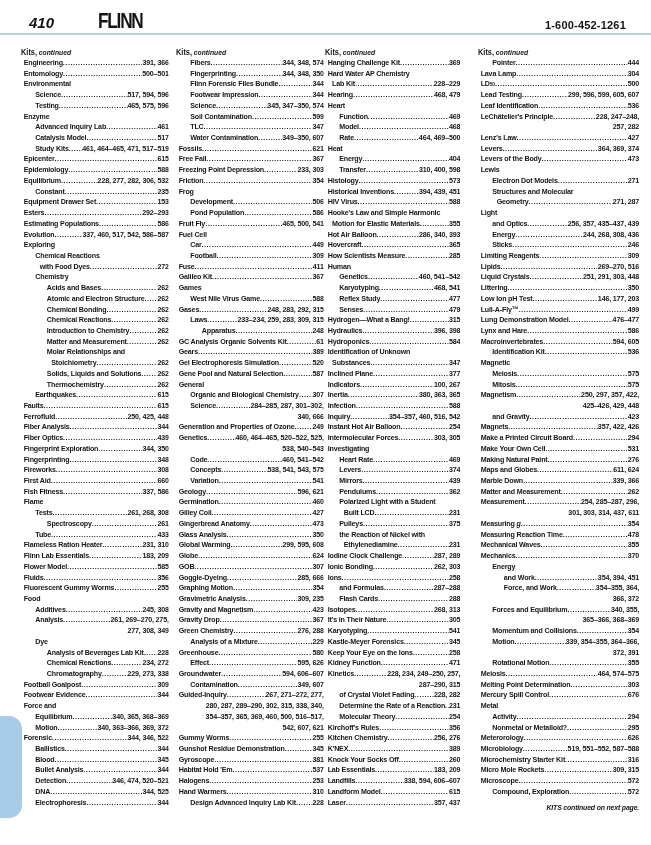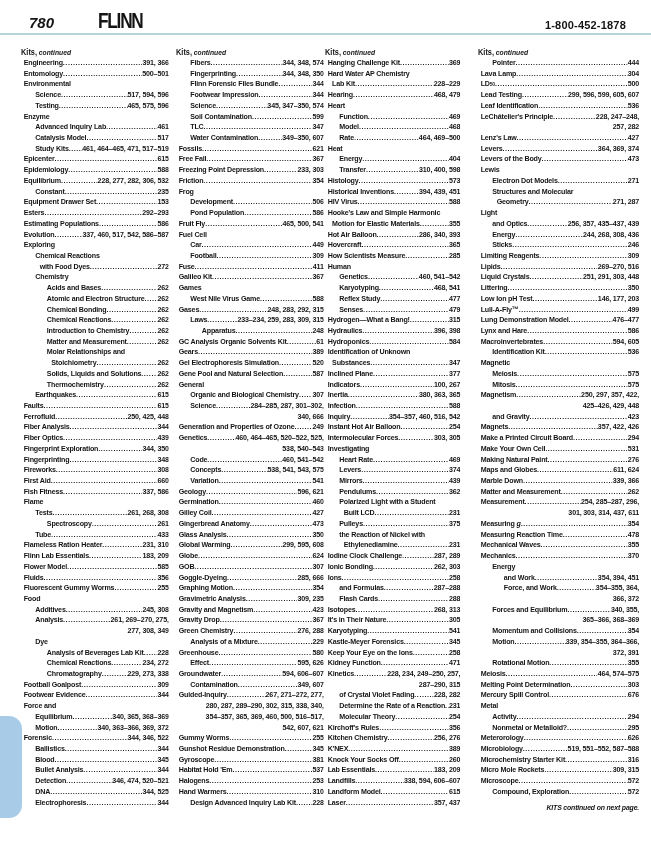--- a/index.html
+++ b/index.html
@@ -28,23 +28,23 @@
   .cont{justify-content:flex-end;}
   sub.subn{font-size:5.5px;font-weight:bold;}
   .footer{justify-content:flex-end;font-style:italic;font-size:7.8px;margin-top:5px;}
   .side-tab{position:absolute;left:-12px;top:716px;width:34px;height:102px;border-radius:13px;}
 </style>
 </head>
 <body>
 
 <div class="page">
   <div class="hdr">
-    <span class="pgnum">780</span>
+    <span class="pgnum">410</span>
     <span class="brand">FLINN</span>
-    <span class="phone">1-800-452-1878</span>
+    <span class="phone">1-600-452-1261</span>
   </div>
   <div class="rule" style="background: rgb(178, 213, 216);"></div>
   <div id="cols">
       <div class="col">
         <div class="colhdr"><span class="hm">Kits,</span><span class="hc">continued</span></div>
         <div class="row" style="padding-left: 3px;">
           <span class="txt">Engineering</span>
           <span class="dots"></span>
           <span class="pgs">391, 366</span>
         </div>

